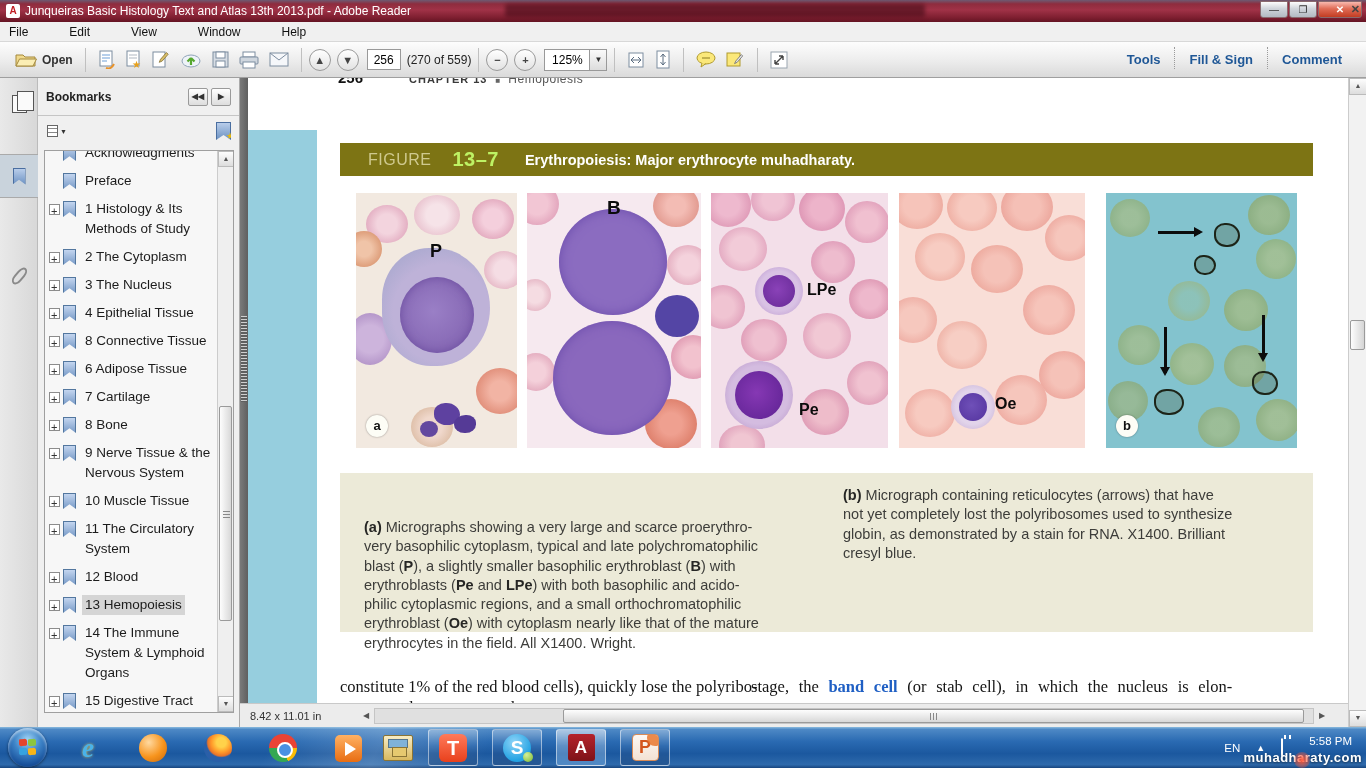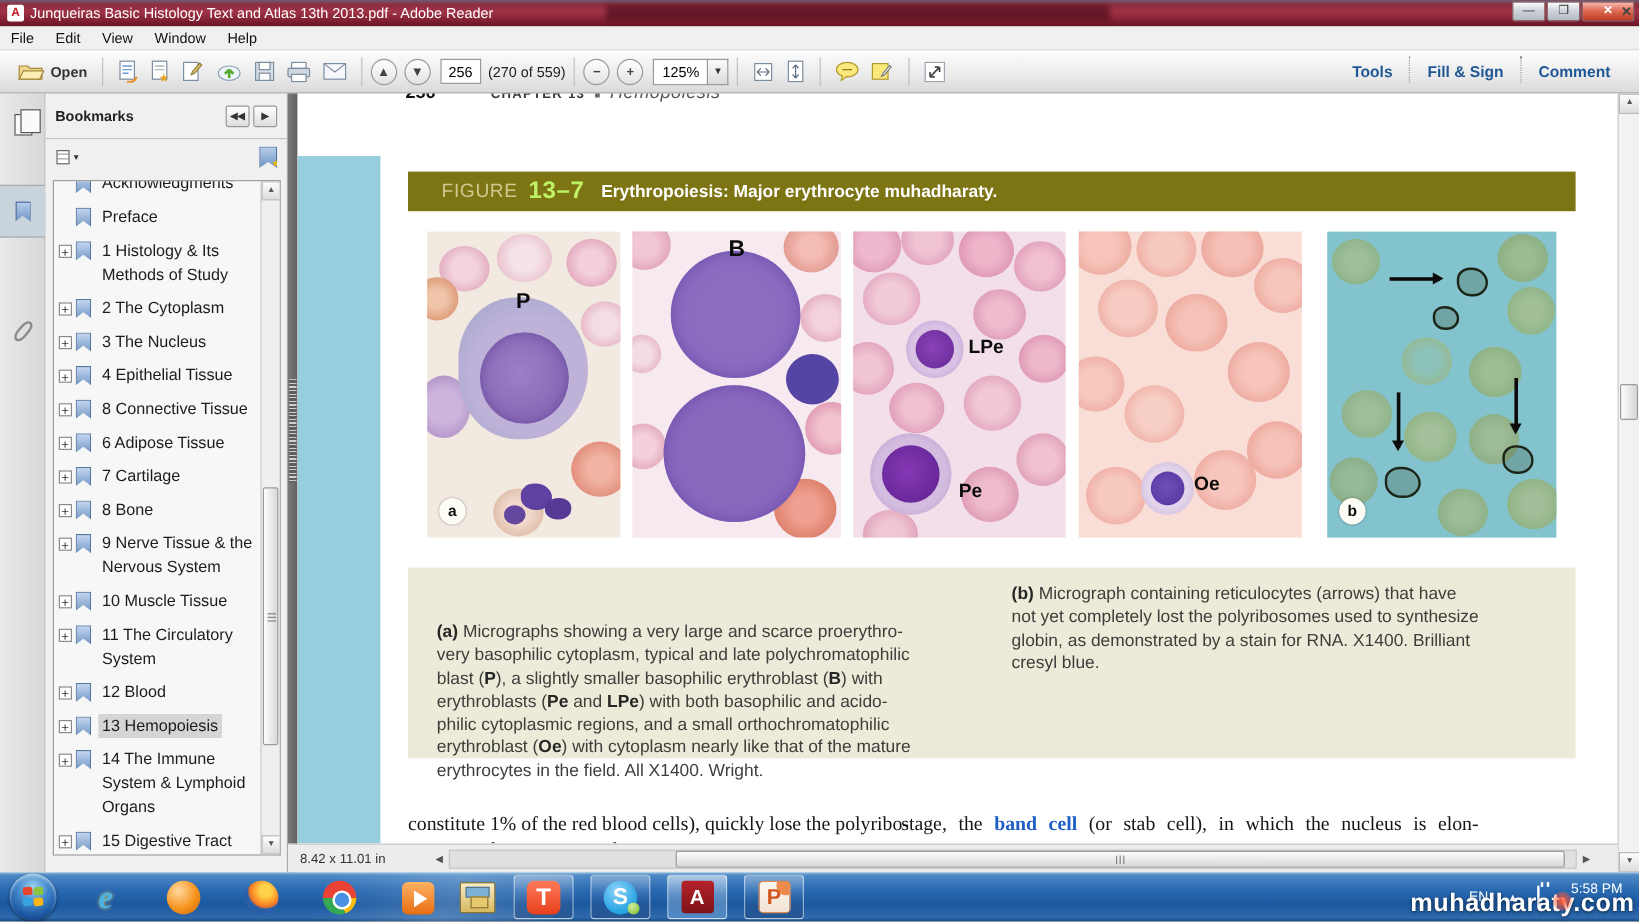--- a/index.html
+++ b/index.html
@@ -16,21 +16,21 @@
   #ghost-title { position:absolute; left:505px; top:4px; width:420px; height:13px;
     background:rgba(60,8,18,.55); filter:blur(2px); border-radius:2px; }
   #wincontrols { position:absolute; right:4px; top:1px; display:flex; gap:1px; }
   .winbtn { width:28px; height:17px; border:1px solid #8a6a6e; border-radius:0 0 3px 3px;
     background:linear-gradient(#fdfdfd,#cfd4da 45%,#b3bac2); color:#333; font-size:10px;
     text-align:center; line-height:15px; }
   .winbtn.close { width:44px; background:linear-gradient(#f8b9af,#e06c56 45%,#c23c22); color:#fff; font-weight:bold; }
 
   
   #menubar { position:absolute; left:0; top:22px; width:1366px; height:20px; background:#f0f0f0;
-    border-bottom:1px solid #d8d8d8; display:flex; align-items:center; font-size:12px; color:#111; }
+    border-bottom:1px solid #d8d8d8; display:flex; align-items:center; font-size:12px; color:#111;gap:23px; }
   .menu-item { padding:2px 9px; }
   #menubar-close { position:absolute; right:6px; top:3px; color:#444; font-size:11px; font-weight:bold; }
 
   
   #toolbar { position:absolute; left:0; top:42px; width:1366px; height:36px;
     background:linear-gradient(#fdfdfd,#ececec 55%,#dadada); border-bottom:1px solid #9f9f9f;
     display:flex; align-items:center; }
   .tsep { width:1px; height:24px; background:#c0c0c0; margin:0 7px; }
   .tbtn { display:flex; align-items:center; gap:5px; padding:3px 5px; border-radius:3px; }
   #open-label { font-size:12px; font-weight:bold; color:#333; }
@@ -108,24 +108,24 @@
   #splitter .grip { position:absolute; left:1px; top:238px; width:6px; height:86px;
     background:repeating-linear-gradient(#cfcfcf 0 1px,#5f5f5f 1px 3px); }
 
   
   #docarea { position:absolute; left:248px; top:78px; width:1100px; height:625px; background:#fff; overflow:hidden; }
   #page-strip { position:absolute; left:0; top:52px; width:69px; height:573px; background:var(--strip,#96cede); }
   #pageheader { position:absolute; left:90px; top:-9px; white-space:nowrap; }
   #ph-num { font-weight:bold; font-size:15px; color:#111; }
   #ph-chap { font-size:11px; font-weight:bold; letter-spacing:1px; color:#3a3a3a; margin-left:46px; }
   #ph-bullet { font-size:8px; color:#666; margin:0 8px; }
-  #ph-title { font-size:15px; letter-spacing:.5px; color:#555;font-style:italic; }
+  #ph-title { font-size:12px; letter-spacing:.5px; color:#555; }
 
   #figband { position:absolute; left:92px; top:65px; width:973px; height:33px; background:var(--olive,#7d7414);
-    display:flex; align-items:center; }
+    display:flex; align-items:center;gap:12px; }
   #fig-label { color:#cfc98e; font-size:16px; letter-spacing:.5px; margin-left:28px; }
   #fig-num { color:#bef264; font-size:20px; font-weight:bold; margin-left:9px; letter-spacing:.5px; }
   #fig-title { color:#fff; font-size:14.5px; font-weight:bold; margin-left:14px; }
 
   .panel { position:absolute; top:115px; height:255px; overflow:hidden; }
   .blob { position:absolute; border-radius:50%; }
   .plabel { position:absolute; font-weight:bold; color:#0b0b0b; font-size:16px; font-family:"Liberation Sans",sans-serif; }
   .pbadge { position:absolute; width:22px; height:22px; border-radius:50%; background:#fdfdf6;
     color:#111; font-weight:bold; font-size:13px; text-align:center; line-height:22px; box-shadow:0 0 2px rgba(0,0,0,.4); }
   .arr-r { position:absolute; height:3px; background:#0c0c0c; }
@@ -216,21 +216,21 @@
 
   #tray { position:absolute; right:0; top:0; height:41px; display:flex; align-items:center; color:#fff; }
   #tray-lang { font-size:11.5px; margin-right:16px; }
   #tray-caret { font-size:9px; margin-right:16px; }
   .tray-glyph { margin-right:10px; position:relative; }
   .g-plug { width:13px; height:15px; border:1.5px solid #fff; border-radius:2px; position:relative; }
   .g-plug::before { content:""; position:absolute; left:2px; top:-4px; width:2px; height:4px; background:#fff; box-shadow:5px 0 #fff; }
   .g-vol { width:7px; height:9px; background:#fff; clip-path:polygon(0 30%,40% 30%,100% 0,100% 100%,40% 70%,0 70%); margin-top:3px; }
   .g-vol::after { content:")"; position:absolute; left:8px; top:-4px; color:#fff; font-size:11px; }
   #tray-time { font-size:11.5px; margin:0 14px 14px 6px; }
-  #watermark { position:absolute; right:4px; bottom:3px; font-size:21px; font-weight:bold; color:#fff;
+  #watermark { position:absolute; right:4px; bottom:3px; font-size:13px; font-weight:bold; color:#fff;
     text-shadow:0 1px 3px rgba(0,0,0,.65); letter-spacing:.5px; }
   #watermark::before { content:""; position:absolute; right:52px; top:2px; width:16px; height:16px; border-radius:50%;
     background:radial-gradient(#ff5a3c,rgba(255,60,30,0)); }
 </style>
 </head>
 <body>
 
 <div id="root">
 
   <div id="titlebar">

